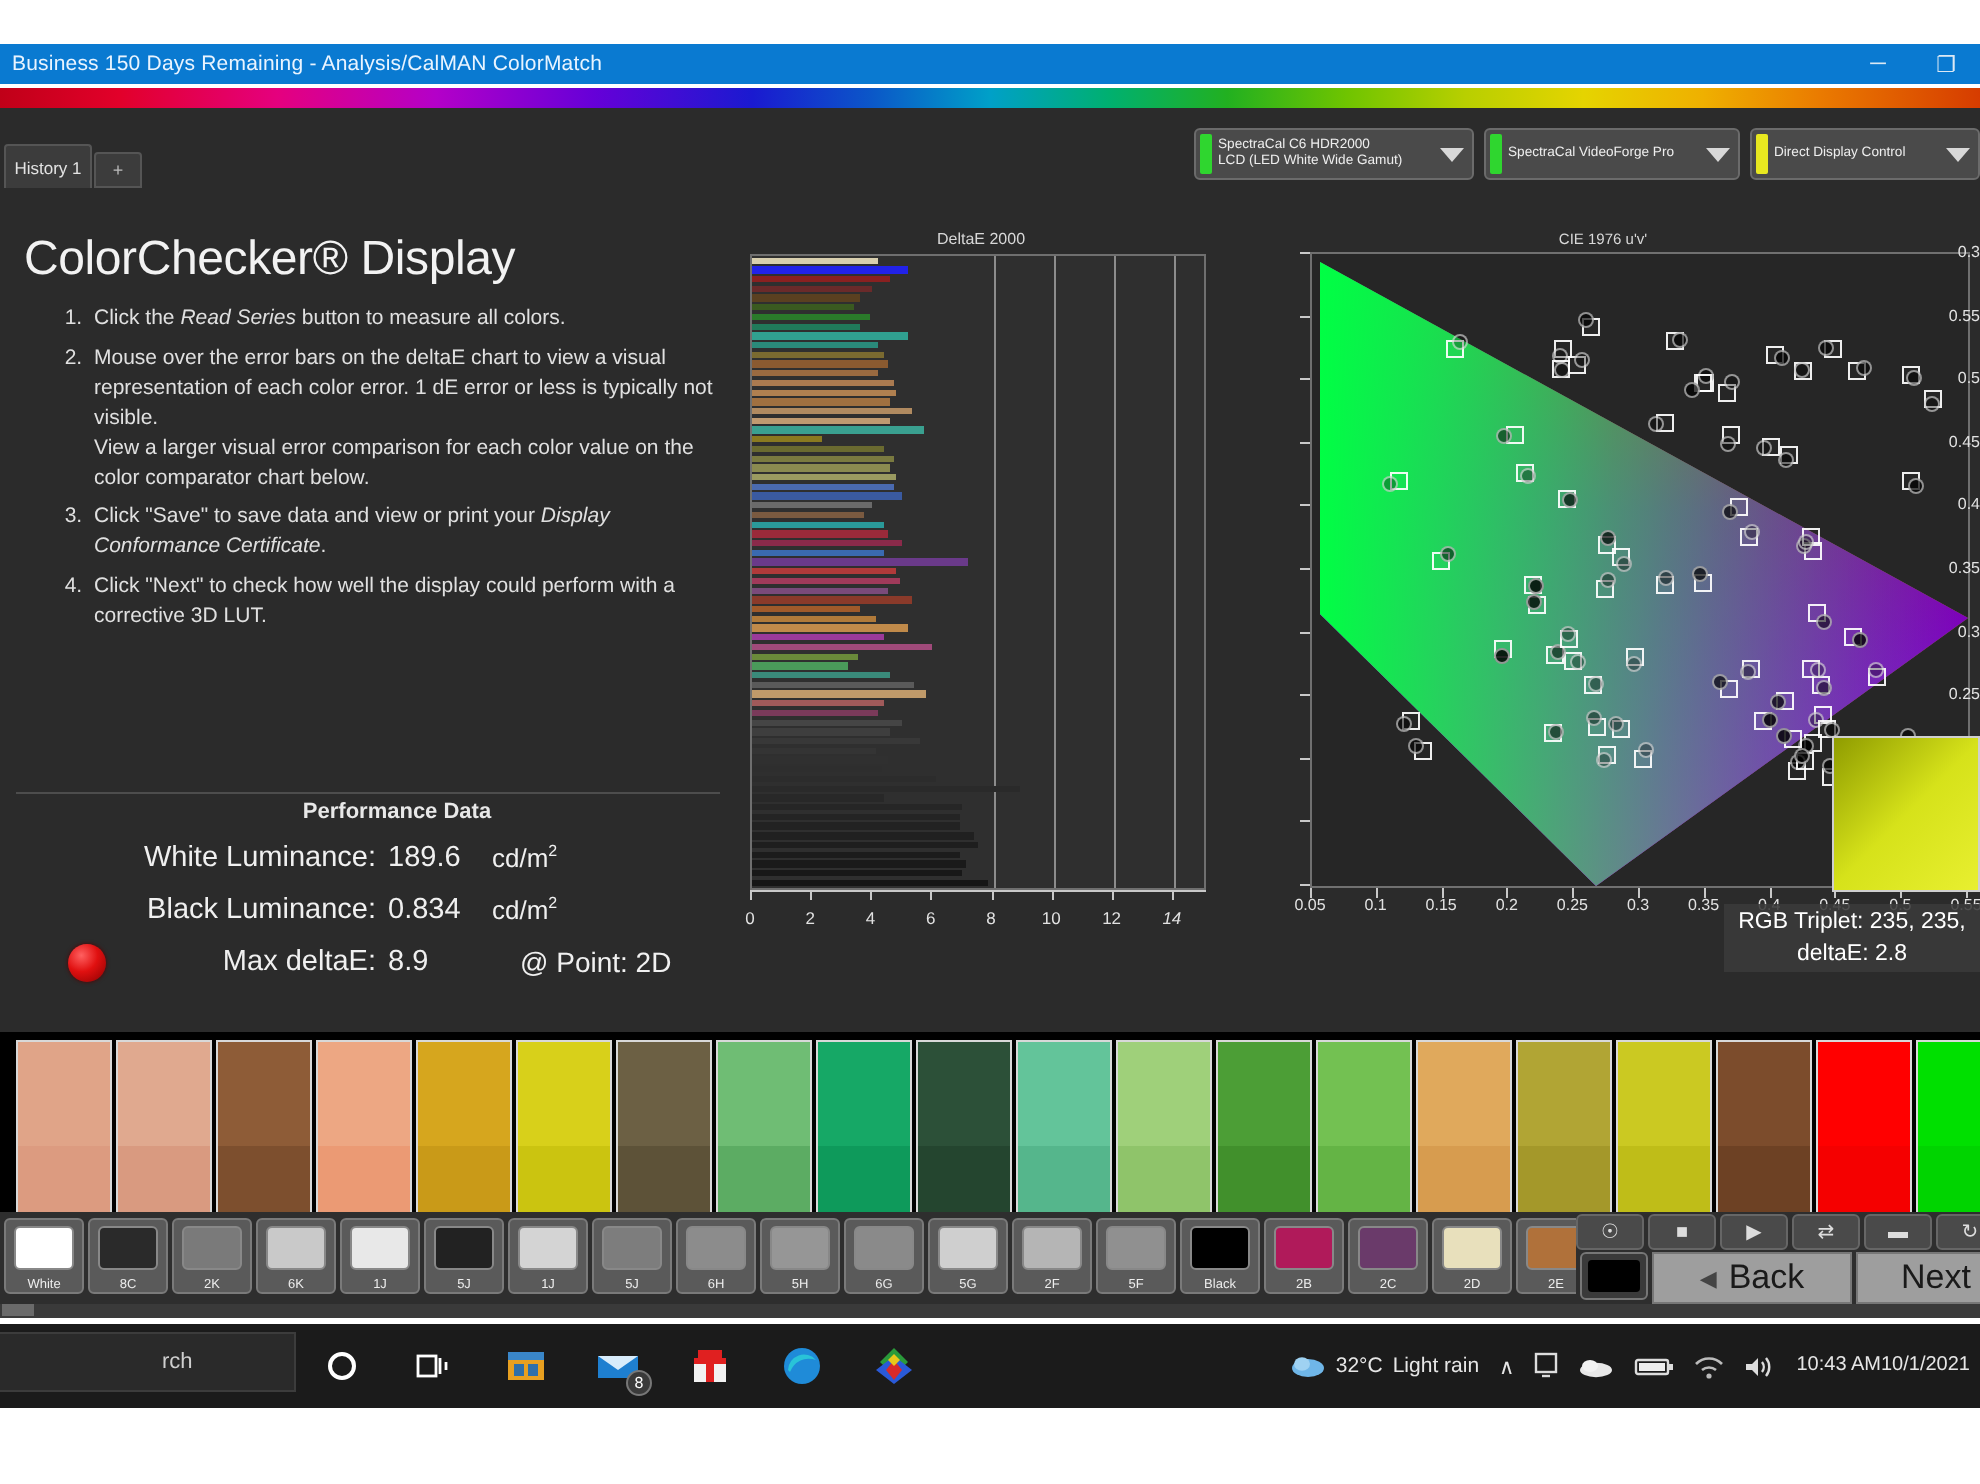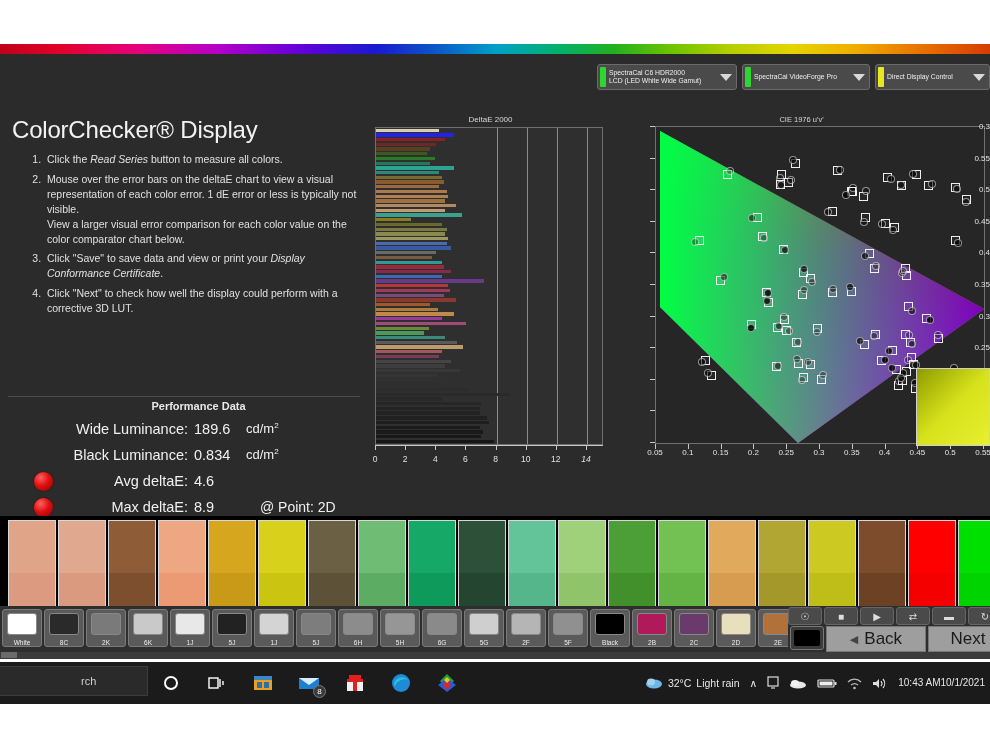--- a/index.html
+++ b/index.html
@@ -167,26 +167,37 @@
            background:#3a3a3a; color:#fff; font-size:8px; display:flex;align-items:center;justify-content:center;
            border:1px solid #777;}
 </style>
 </head>
 <body>
 
 <div id="root">
 
   <div class="topgap"></div>
 
+  <div class="titlebar">
+    <div class="ttext">Business 150 Days Remaining  - Analysis/CalMAN ColorMatch</div>
+    <div class="wbtns">
+      <div class="wbtn">─</div>
+      <div class="wbtn">❐</div>
+    </div>
+  </div>
 
   <div class="rainbow"></div>
   <div class="underrainbow"></div>
 
   <div class="app">
 
+    <div class="tabstrip">
+      <div class="tab">History 1</div>
+      <div class="tabplus">+</div>
+    </div>
 
     <div class="leftpanel">
       <div class="h1">ColorChecker® Display</div>
       <ol class="steps">
         <li>
           Click the <i>Read Series</i> button to measure all colors.
         </li>
         <li>
           Mouse over the error bars on the deltaE chart to view a visual representation of each color error. 1 dE error or less is typically not visible.<br>
           View a larger visual error comparison for each color value on the color comparator chart below.
@@ -198,36 +209,31 @@
           Click "Next" to check how well the display could perform with a corrective 3D LUT.
         </li>
       </ol>
 
       <div class="divider"></div>
 
       <div class="perf">
         <div class="ptitle">Performance Data</div>
 
         <div class="prow">
-          <div class="lab">Wide Luminance:</div>
+          <div class="lab">White Luminance:</div>
           <div class="val">189.6</div>
           <div class="unit"><span>cd/m</span><sup>2</sup></div>
         </div>
 
         <div class="prow">
           <div class="lab">Black Luminance:</div>
           <div class="val">0.834</div>
           <div class="unit"><span>cd/m</span><sup>2</sup></div>
         </div>
 
-        <div class="prow ledrow">
-          <div class="led"></div>
-          <div class="lab">Avg deltaE:</div>
-          <div class="val">4.6</div>
-        </div>
 
         <div class="prow ledrow">
           <div class="led"></div>
           <div class="lab">Max deltaE:</div>
           <div class="val">8.9</div>
           <div class="atpoint">@ Point: 2D</div>
         </div>
       </div>
     </div>
 
@@ -540,20 +546,24 @@
           <div class="cie-xlab" style="left: 304.4px;">0.45</div>
           <div class="cie-xtick" style="left: 304.4px;"></div>
           <div class="cie-xlab" style="left: 337.2px;">0.5</div>
           <div class="cie-xtick" style="left: 337.2px;"></div>
           <div class="cie-xlab" style="left: 370px;">0.55</div>
           <div class="cie-xtick" style="left: 370px;"></div>
         </div>
     </div>
 
     <div class="tooltipbox"></div>
+    <div class="ttlabel">
+      <div>RGB Triplet: 235, 235,</div>
+      <div>deltaE: 2.8</div>
+    </div>
 
     <div class="swatchwrap">
       <div class="swrow" id="swrow">
           <div class="sw">
             <div class="tophalf" style="background: rgb(224, 164, 136);"></div>
             <div class="bothalf" style="background: rgb(220, 155, 128);"></div>
           </div>
           <div class="sw">
             <div class="tophalf" style="background: rgb(224, 169, 143);"></div>
             <div class="bothalf" style="background: rgb(217, 154, 128);"></div>

